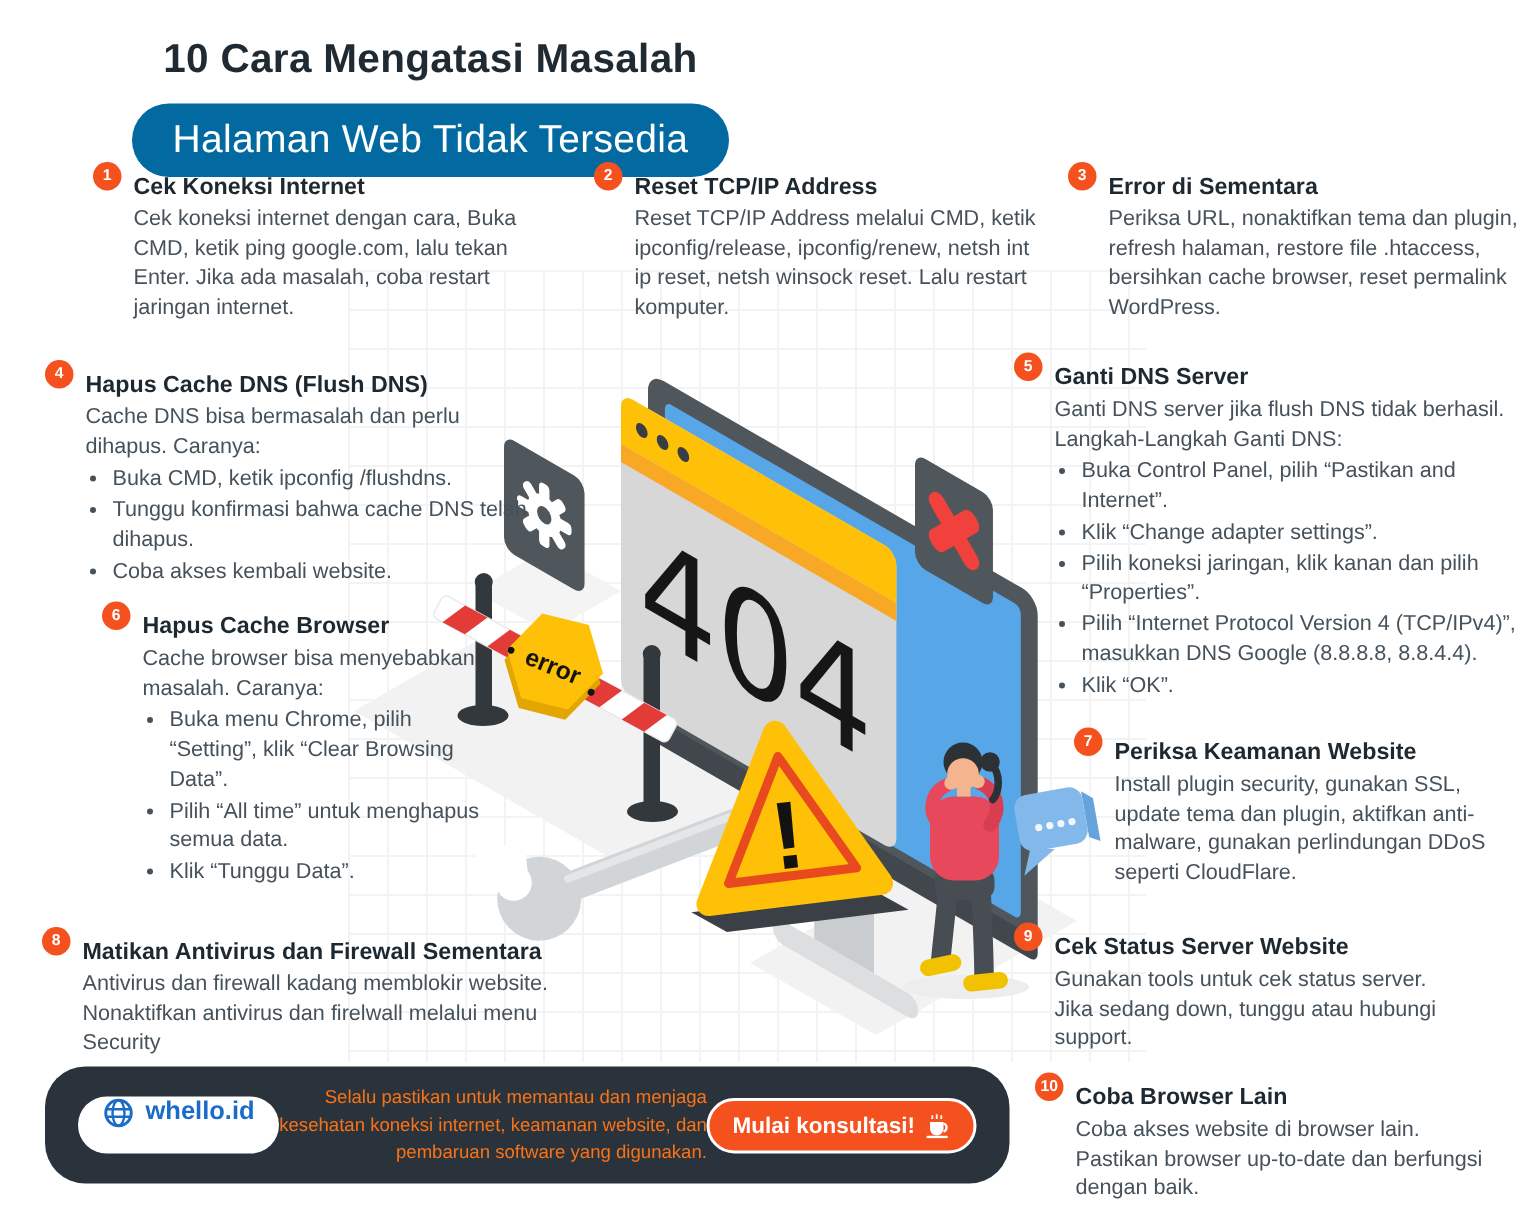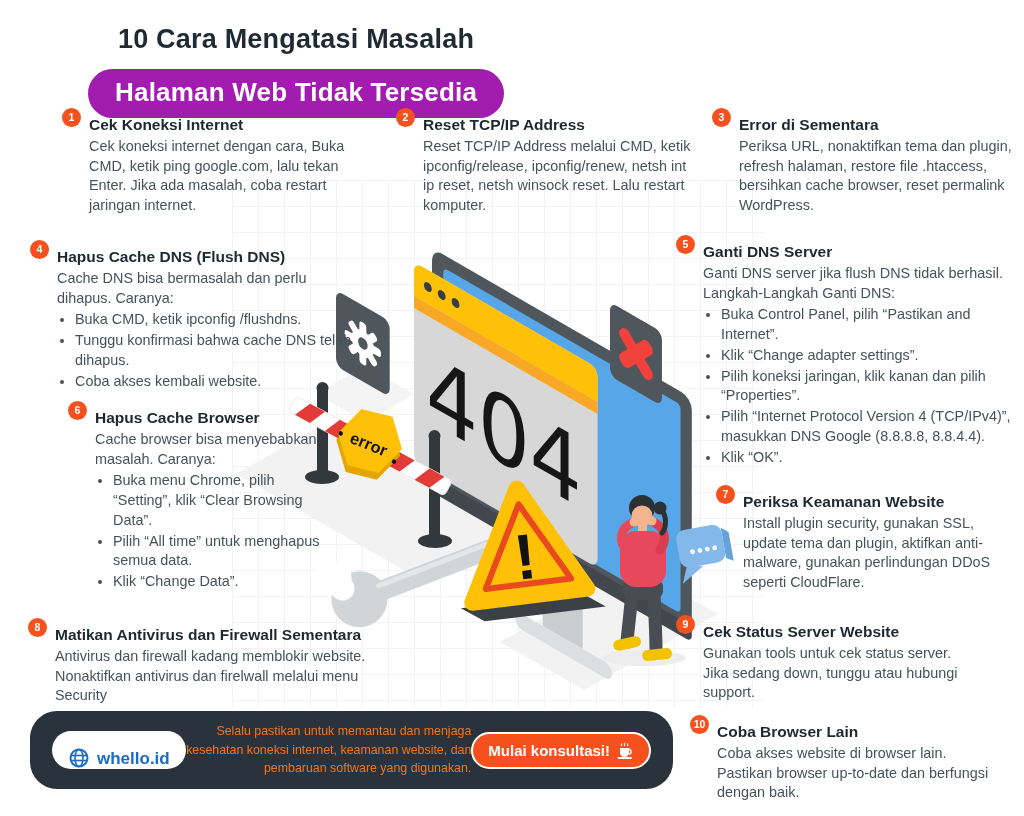--- a/index.html
+++ b/index.html
@@ -10,21 +10,21 @@
   #grid{position:absolute;left:232px;top:180px;width:532px;height:528px;z-index:0;
     background-image:linear-gradient(#f3f3f3 1.5px,transparent 1.5px),
                      linear-gradient(90deg,#f3f3f3 1.5px,transparent 1.5px);
     background-size:26px 26px;}
 
   #art{position:absolute;left:0;top:0;width:1024px;height:816px;z-index:1;pointer-events:none;}
 
   
   #header{position:absolute;left:88px;top:24px;z-index:2;display:flex;align-items:center;gap:14px;flex-direction:column;}
   #header .h-prefix{font-size:27px;font-weight:bold;color:#1f2a33;letter-spacing:.2px;}
-  #header .h-pill{background:#a21caf;color:#fff;font-size:26px;font-weight:bold;
+  #header .h-pill{background:#0369a1;color:#fff;font-size:26px;font-weight:normal;
     padding:8px 27px 10px 27px;border-radius:34px;letter-spacing:.2px;}
 
   
   .tip{position:absolute;z-index:2;}
   .tip-head{display:flex;align-items:center;gap:8px;margin-bottom:3px;}
   .badge{flex:0 0 auto;width:19px;height:19px;border-radius:50%;background:#f4511e;color:#fff;
     font-size:10.5px;font-weight:bold;display:flex;align-items:center;justify-content:center;}
   .tip-title{font-size:15.5px;font-weight:bold;color:#1d2830;margin-top:16px;}
   .tip-body{margin-left:27px;font-size:14.4px;color:#46525b;line-height:1.37;}
   .tip ul{margin:2px 0 0 27px;padding-left:18px;font-size:14.4px;color:#46525b;line-height:1.37;}
@@ -38,21 +38,21 @@
   .t7{left:716px;top:477px;width:282px;}
   .t8{left:28px;top:610px;width:372px;}
   .t9{left:676px;top:607px;width:282px;}
   .t10{left:690px;top:707px;width:302px;}
 
   
   #footer{position:absolute;left:30px;top:711px;width:643px;height:78px;z-index:2;
     background:#2a333c;border-radius:27px;display:flex;align-items:center;
     justify-content:space-between;padding:0 22px;box-sizing:border-box;}
   #logo-pill{background:#fff;border-radius:19px;height:38px;padding:0 16px;display:flex;
-    align-items:flex-end;gap:7px;}
+    align-items:flex-start;gap:7px;}
   #logo-pill .brand{color:#1b6cc8;font-size:17px;font-weight:bold;}
   #footer .msg{color:#f97316;font-size:12.4px;line-height:1.5;text-align:right;max-width:305px;}
   #cta{background:#f4511e;border:2px solid #fff;border-radius:20px;height:37px;
     display:flex;align-items:center;gap:7px;padding:0 15px;box-sizing:border-box;cursor:pointer;}
   #cta .cta-label{color:#fff;font-size:15px;font-weight:bold;white-space:nowrap;}
 </style>
 </head>
 <body>
 
 <div id="page">
@@ -236,21 +236,21 @@
 
   <div class="tip t6">
     <div class="tip-head">
       <span class="badge">6</span>
       <span class="tip-title">Hapus Cache Browser</span>
     </div>
     <div class="tip-body">Cache browser bisa menyebabkan masalah. Caranya:</div>
     <ul>
       <li>Buka menu Chrome, pilih “Setting”, klik “Clear Browsing Data”.</li>
       <li>Pilih “All time” untuk menghapus semua data.</li>
-      <li>Klik “Change Data”.</li>
+      <li>Klik “Tunggu Data”.</li>
     </ul>
   </div>
 
   <div class="tip t7">
     <div class="tip-head">
       <span class="badge">7</span>
       <span class="tip-title">Periksa Keamanan Website</span>
     </div>
     <div class="tip-body">Install plugin security, gunakan SSL, update tema dan plugin, aktifkan anti-malware, gunakan perlindungan DDoS seperti CloudFlare.</div>
   </div>

